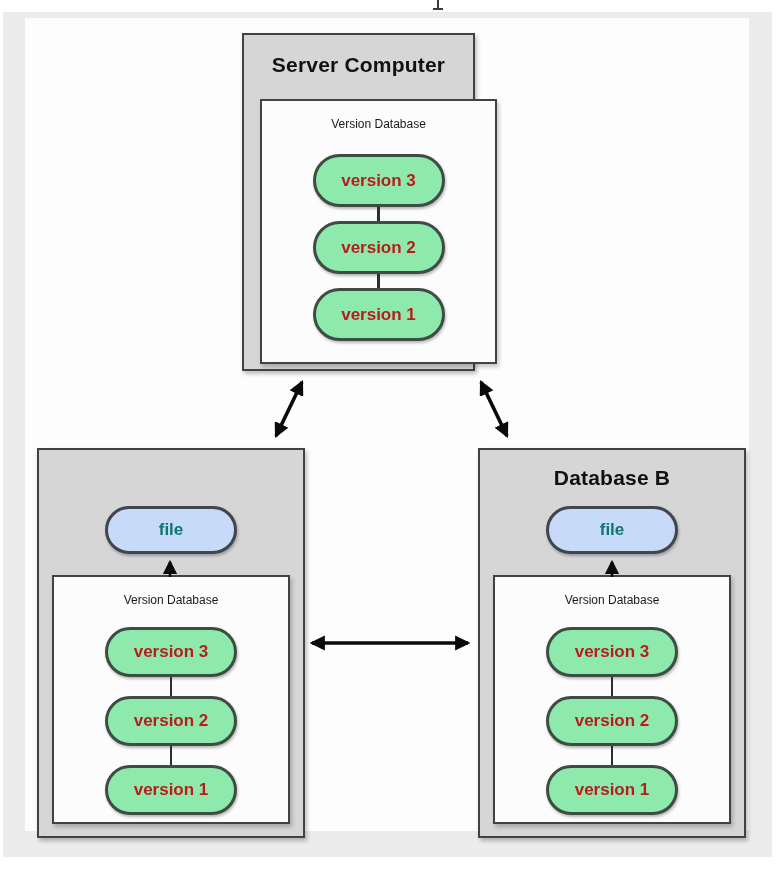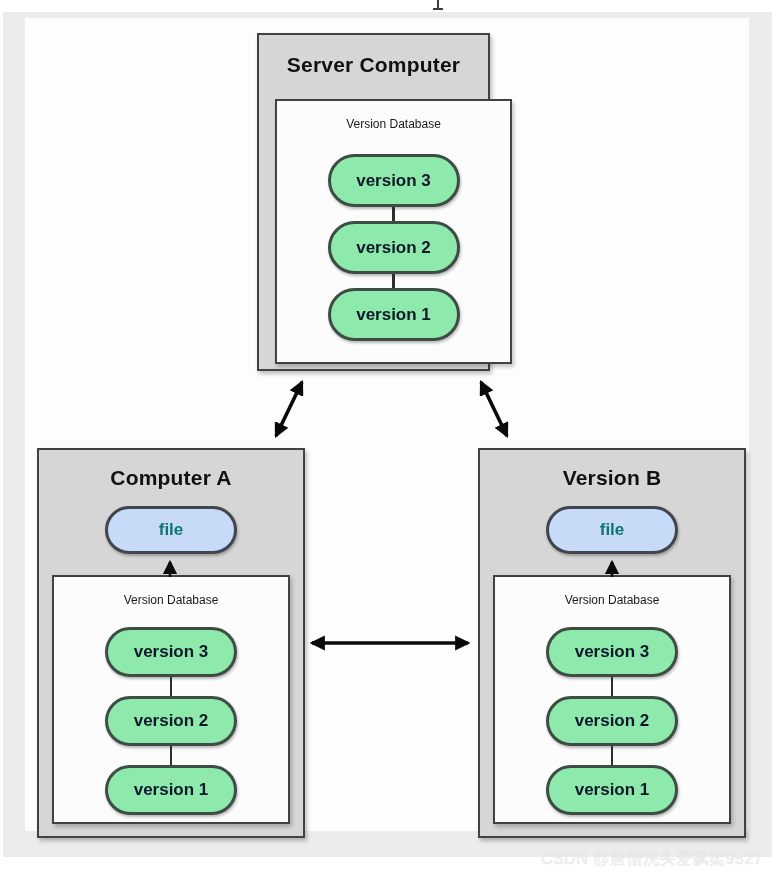--- a/index.html
+++ b/index.html
@@ -14,34 +14,34 @@
   html,body{width:778px;height:877px;background:#ffffff;overflow:hidden;
     font-family:"Liberation Sans","DejaVu Sans",sans-serif;}
   .page{position:relative;width:778px;height:877px;background:#ffffff;}
   .backdrop{position:absolute;left:3px;top:12px;width:769px;height:845px;background:var(--backdrop);}
   .canvas{position:absolute;left:25px;top:18px;width:724px;height:813px;background:var(--canvas);}
 
   .machine{position:absolute;background:var(--box-fill);
     border:2px solid var(--box-border);box-shadow:2px 3px 4px rgba(0,0,0,0.25);}
   .machine-title{display:block;text-align:center;font-weight:bold;font-size:21px;
     color:var(--text);letter-spacing:.2px;}
-  .server{left:257px;top:33px;width:233px;height:338px;}
+  .server{left:242px;top:33px;width:233px;height:338px;}
   .server .machine-title{padding-top:18px;}
   .comp-a{left:37px;top:448px;width:268px;height:390px;}
   .comp-b{left:478px;top:448px;width:268px;height:390px;}
   .comp-a .machine-title,.comp-b .machine-title{padding-top:16px;}
 
   .vdb{position:absolute;background:var(--panel-fill);
     border:2px solid var(--box-border);box-shadow:2px 3px 4px rgba(0,0,0,0.22);}
   .server .vdb{left:16px;top:64px;width:237px;height:265px;}
   .comp-a .vdb,.comp-b .vdb{left:13px;top:125px;width:238px;height:249px;}
   .vdb-title{padding-top:13px;text-align:center;font-size:12px;color:#1a1a1a;line-height:20px;}
 
   .pill{width:132px;margin:0 auto;display:flex;align-items:center;justify-content:center;
-    border-radius:28px;font-weight:bold;font-size:17px;color:#0f172a;
+    border-radius:28px;font-weight:bold;font-size:17px;color:#b91c1c;
     box-shadow:1px 2px 3px rgba(0,0,0,0.28);}
   .pill.green{background:var(--green-fill);border:3px solid var(--green-border);}
   .pill.blue{background:var(--blue-fill);border:3px solid var(--blue-border);color:#0f766e;}
   .server .pill.green{height:53px;margin-top:0;}
   .server .pill.first{margin-top:20px;}
   .comp-a .pill.green,.comp-b .pill.green{height:50px;}
   .comp-a .pill.first,.comp-b .pill.first{margin-top:17px;}
   .file-pill{position:absolute;left:50%;transform:translateX(-50%);top:56px;width:132px;height:48px;}
   .connector{width:2.5px;margin:0 auto;background:#2e2e2e;}
   .server .connector{height:14px;}
@@ -70,34 +70,33 @@
       <div class="vdb-title">Version Database</div>
       <div class="pill green first">version 3</div>
       <div class="connector"></div>
       <div class="pill green">version 2</div>
       <div class="connector"></div>
       <div class="pill green">version 1</div>
     </div>
   </section>
 
   <section class="machine comp-a">
-    <span class="machine-title">Computer A</span>
     <div class="pill blue file-pill">file</div>
     <div class="vdb">
       <div class="vdb-title">Version Database</div>
       <div class="pill green first">version 3</div>
       <div class="connector"></div>
       <div class="pill green">version 2</div>
       <div class="connector"></div>
       <div class="pill green">version 1</div>
     </div>
   </section>
 
   <section class="machine comp-b">
-    <span class="machine-title">Version B</span>
+    <span class="machine-title">Database B</span>
     <div class="pill blue file-pill">file</div>
     <div class="vdb">
       <div class="vdb-title">Version Database</div>
       <div class="pill green first">version 3</div>
       <div class="connector"></div>
       <div class="pill green">version 2</div>
       <div class="connector"></div>
       <div class="pill green">version 1</div>
     </div>
   </section>
@@ -117,14 +116,13 @@
     <line x1="170" y1="577" x2="170" y2="562" stroke="#0a0a0a" stroke-width="2.6" marker-end="url(#ah2)"></line>
     <line x1="612" y1="577" x2="612" y2="562" stroke="#0a0a0a" stroke-width="2.6" marker-end="url(#ah2)"></line>
   </svg>
 
   <div class="cursor">
     <span class="stem"></span>
 
     <span class="bar-bot"></span>
   </div>
 
-  <div class="watermark">CSDN @唐僧洗头爱飘柔9527</div>
 </div>
 
 </body></html>

